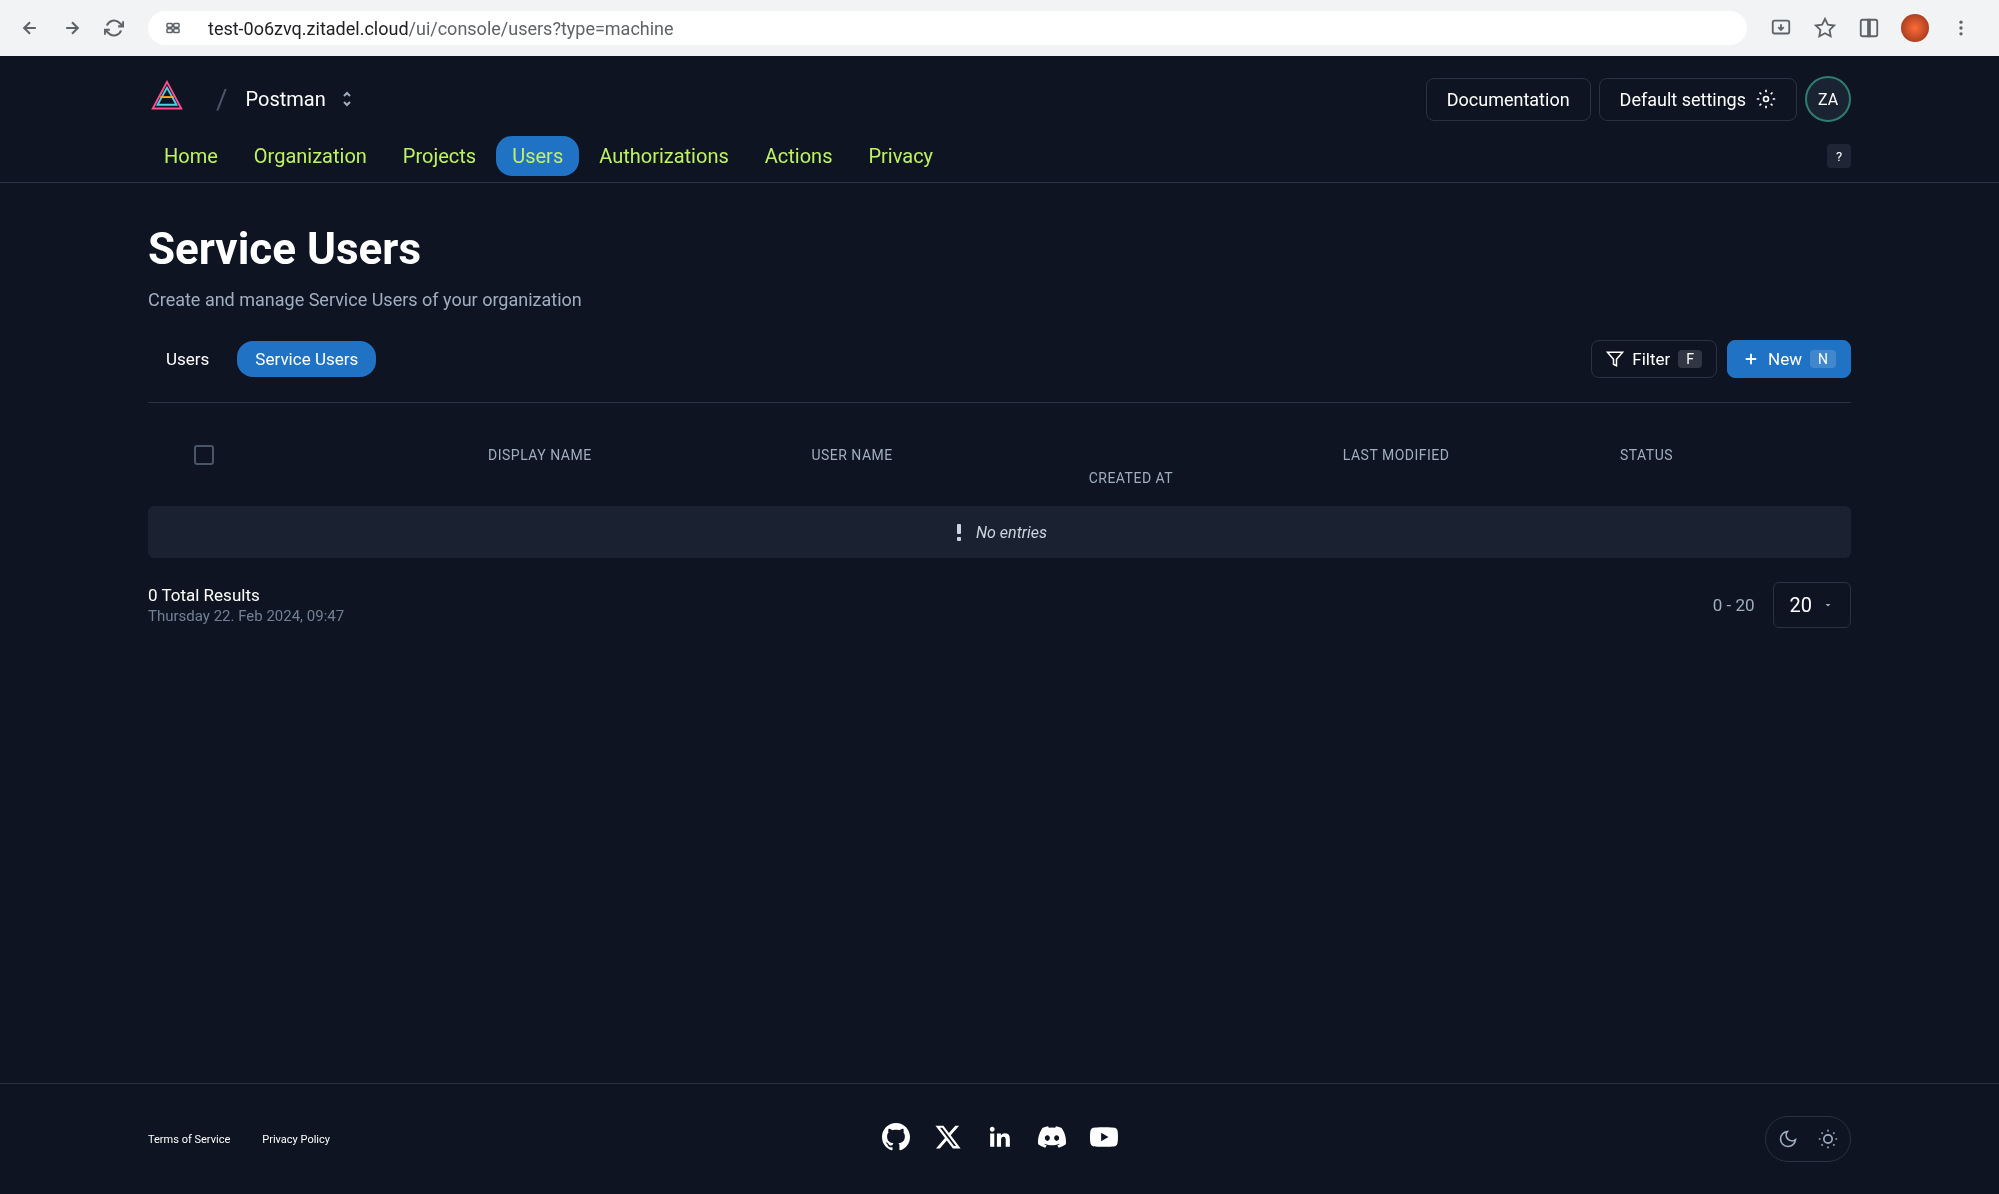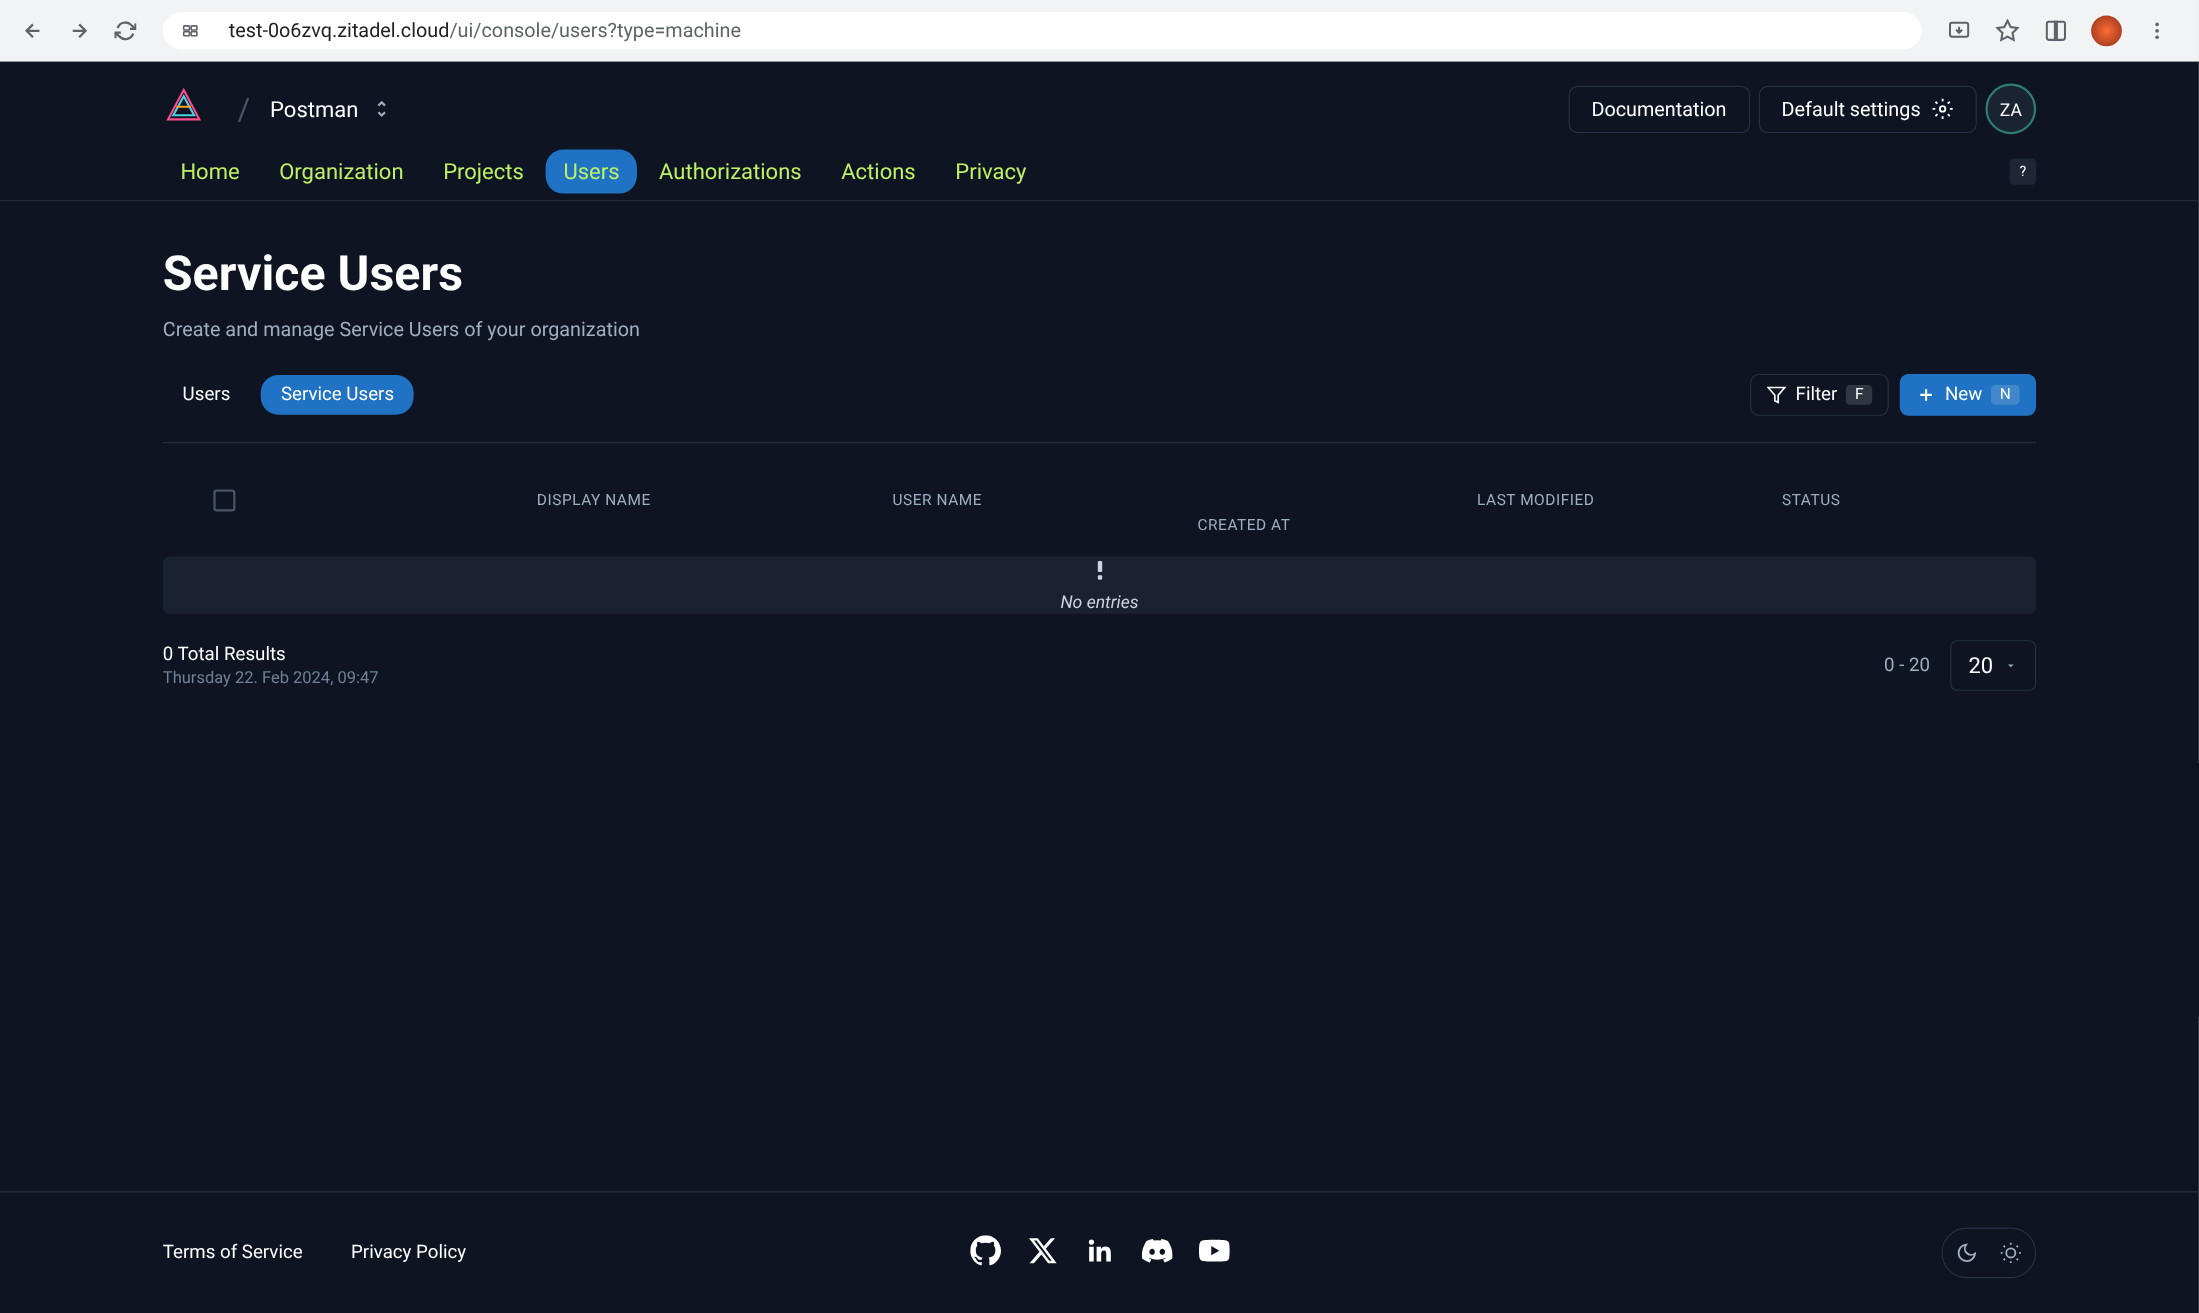--- a/index.html
+++ b/index.html
@@ -252,21 +252,20 @@
     .empty-row {
       background: #1a2130;
       height: 52px;
       display: flex;
       align-items: center;
       justify-content: center;
       gap: 10px;
       font-style: italic;
       color: #cbd5e0;
       border-radius: 6px;
-      flex-direction: column;
     }
     .results-row {
       display: flex;
       align-items: center;
       margin-top: 24px;
     }
     .results-left {
       font-size: 17px;
     }
     .results-left .sub {
@@ -294,22 +293,22 @@
       cursor: pointer;
     }
     .footer {
       border-top: 1px solid #2a3142;
       padding: 32px 148px;
       display: flex;
       align-items: center;
     }
     .footer-links {
       display: flex;
-      gap: 44px;
-      font-size: 17px;
+      gap: 32px;
+      font-size: 11px;
     }
     .footer-social {
       position: absolute;
       left: 50%;
       transform: translateX(-50%);
       display: flex;
       gap: 24px;
       align-items: center;
     }
     .footer-social svg { width: 28px; height: 28px; fill: #fff;}

